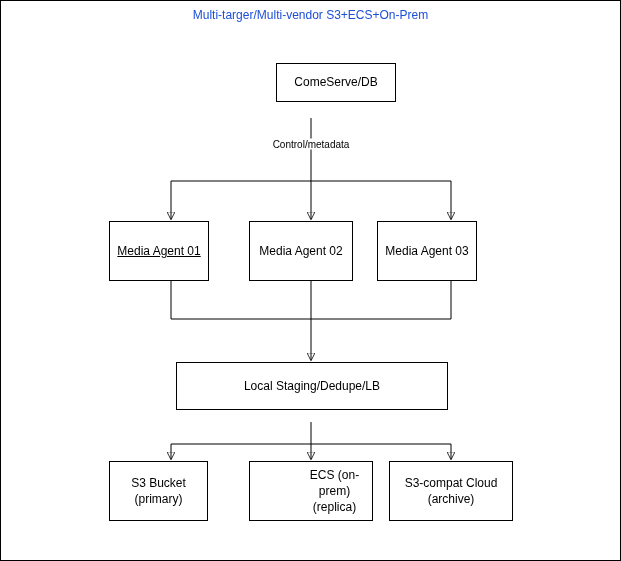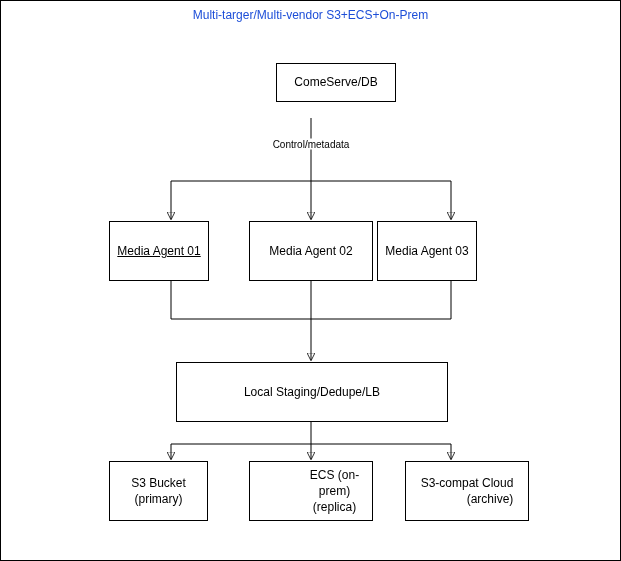--- a/index.html
+++ b/index.html
@@ -55,26 +55,26 @@
     position: absolute;
     transform: translate(-50%, -50%);
     background: #ffffff;
     padding: 0 3px;
     font-size: 10px;
     white-space: nowrap;
     color: #000000;
   }
   .n-commserve { left: 244px; top: 62px;  width: 120px; height: 39px; margin-left: 31px; }
   .n-agent1    { left: 108px; top: 220px; width: 100px; height: 60px; text-decoration: underline; }
-  .n-agent2    { left: 248px; top: 220px; width: 124px; height: 60px; }
+  .n-agent2    { left: 248px; top: 220px; width: 104px; height: 60px; }
   .n-agent3    { left: 376px; top: 220px; width: 100px; height: 60px; }
-  .n-staging   { left: 175px; top: 361px; width: 272px; height: 60px; }
+  .n-staging   { left: 175px; top: 361px; width: 272px; height: 48px; }
   .n-s3        { left: 108px; top: 460px; width: 99px; height: 60px; }
   .n-ecs       { left: 248px; top: 460px; width: 124px; height: 60px; padding-left: 47px; }
-  .n-cloud     { left: 404px; top: 460px; width: 124px; height: 60px; text-align: right; }
+  .n-cloud     { left: 388px; top: 460px; width: 124px; height: 60px; }
   .l-control   { left: 310px; top: 143px; }
 </style>
 </head>
 <body>
 
 <div id="canvas">
 
   <div class="diagram-title">Multi-targer/Multi-vendor S3+ECS+On-Prem</div>
 
   <svg id="connectors" viewBox="0 0 621 561" xmlns="http://www.w3.org/2000/svg">

